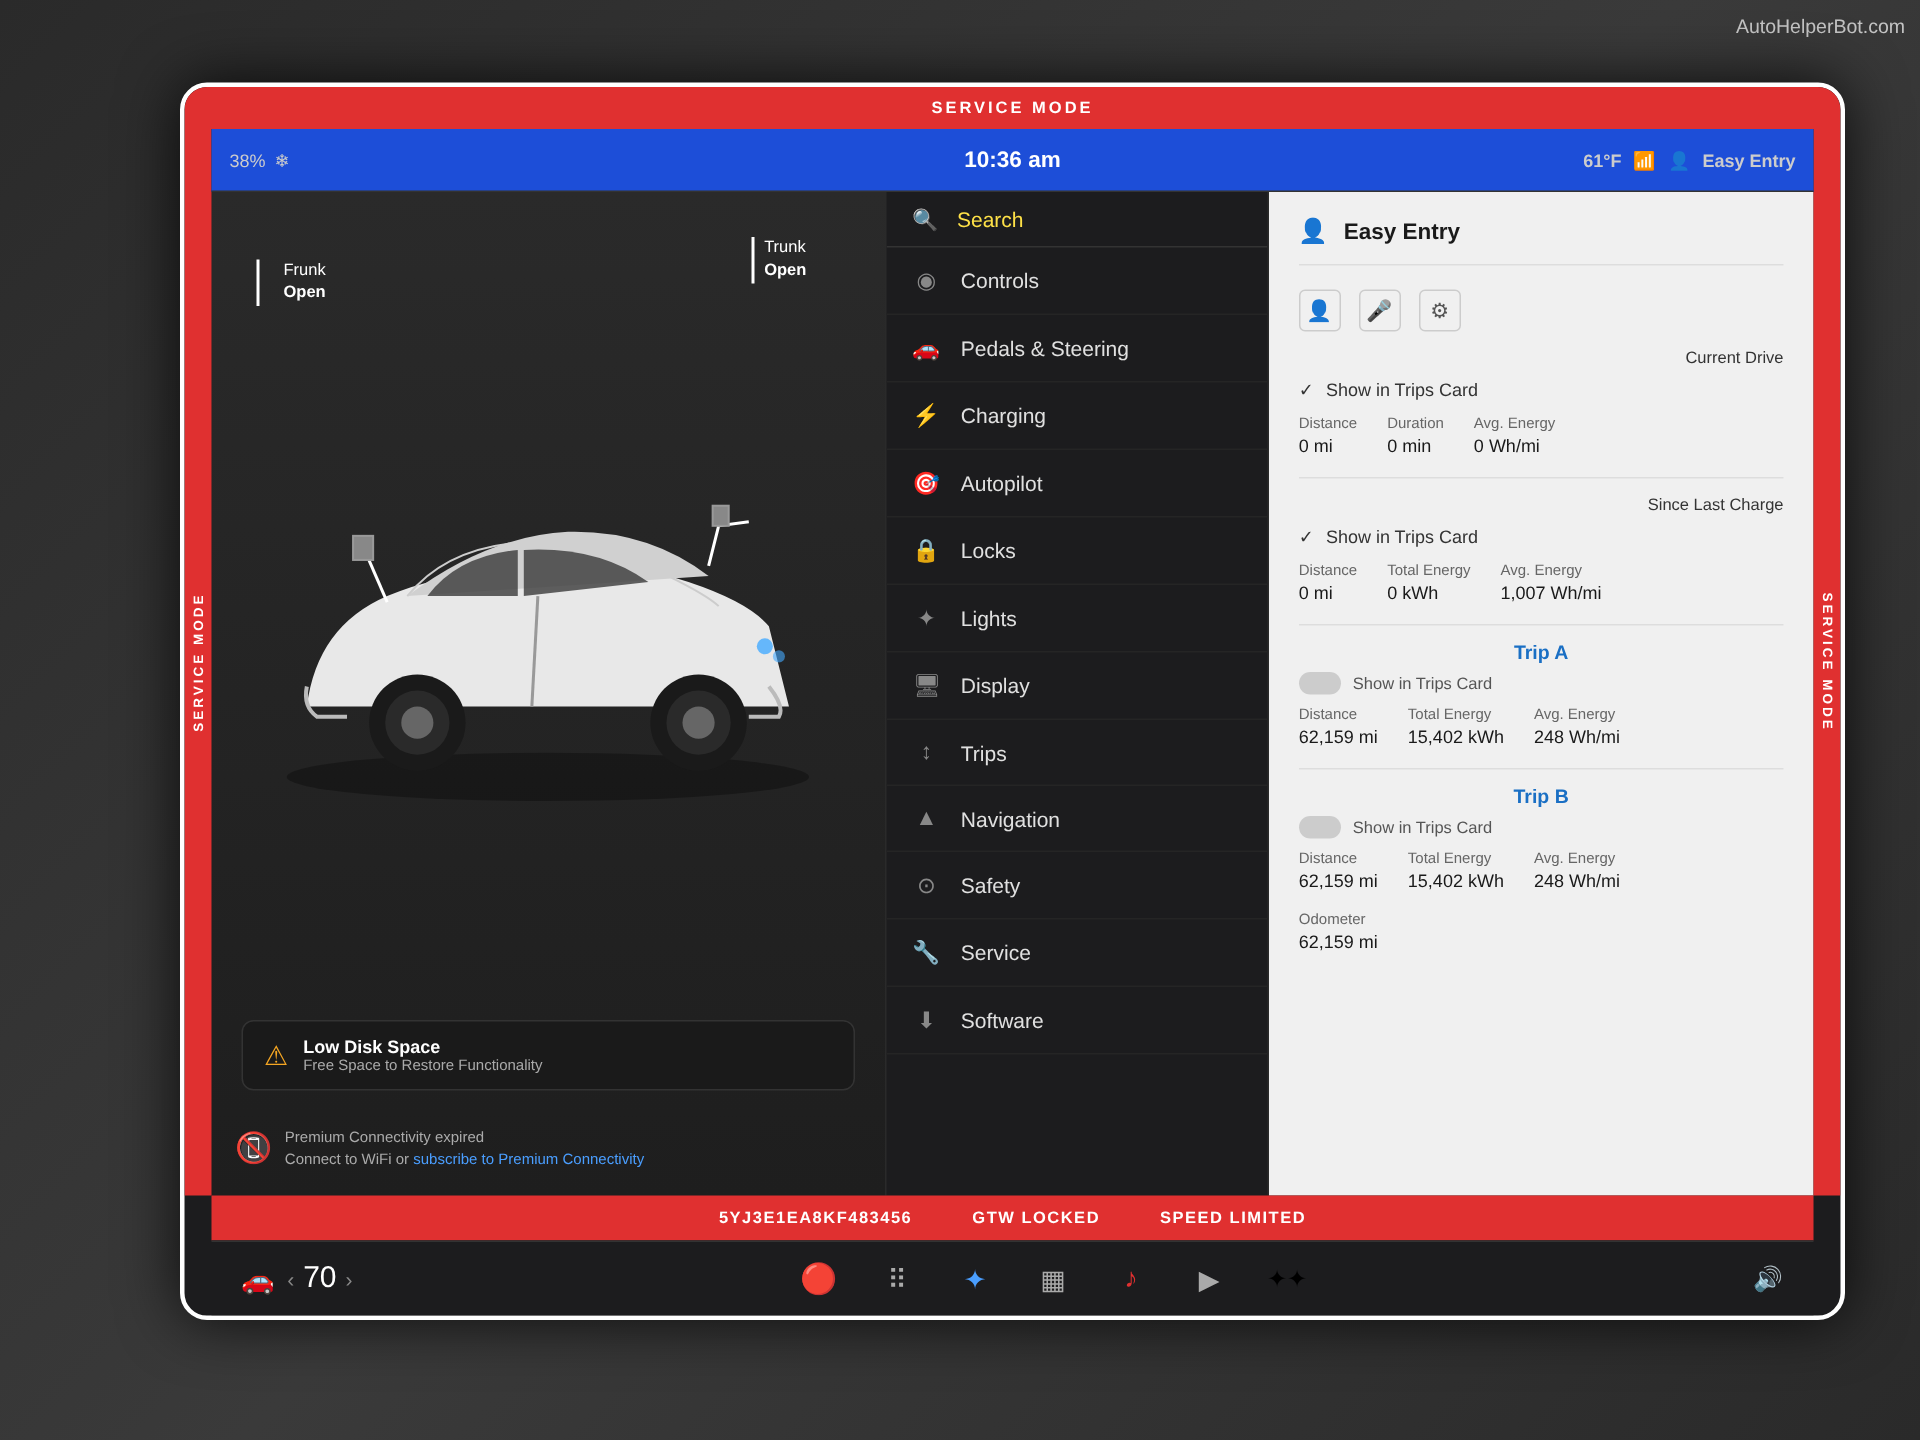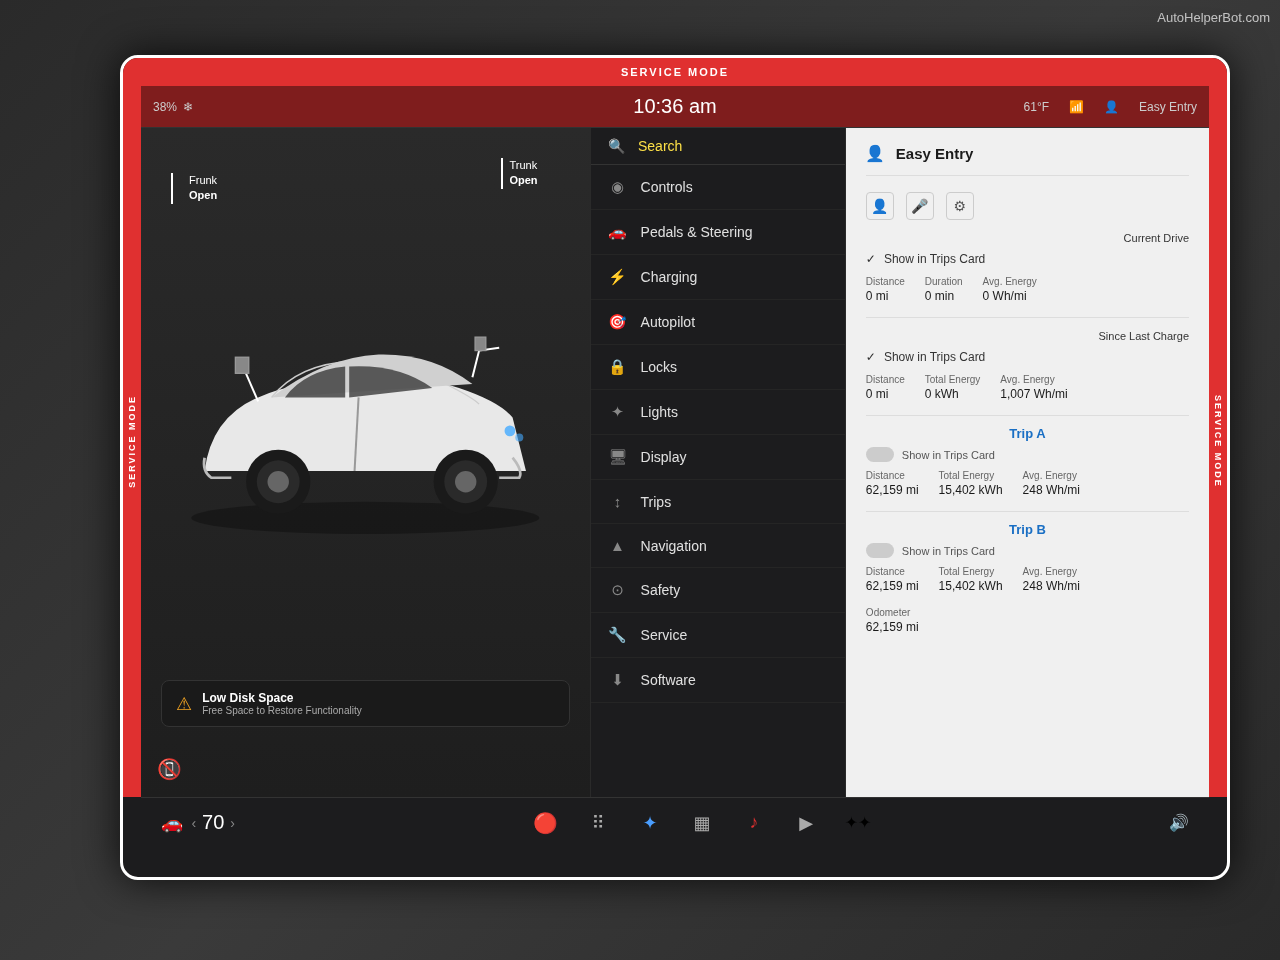--- a/index.html
+++ b/index.html
@@ -94,49 +94,50 @@
       writing-mode: vertical-rl;
     }
 
     
     .status-bar {
       position: absolute;
       top: 28px;
       left: 18px;
       right: 18px;
       height: 42px;
-      background: #7f1d1d;
+      background: #1d4ed8;
       display: flex;
       align-items: center;
       padding: 0 12px;
       z-index: 50;
       border-bottom: 1px solid #333;
     }
     .status-bar .battery-info {
       display: flex;
       align-items: center;
       gap: 6px;
       font-size: 12px;
       color: #ccc;
     }
     .status-bar .clock {
       position: absolute;
       left: 50%;
       transform: translateX(-50%);
-      font-size: 20px;
+      font-size: 15px;
       color: white;
-      font-weight: 400;
+      font-weight: 700;
     }
     .status-bar .right-icons {
       margin-left: auto;
       display: flex;
       align-items: center;
-      gap: 20px;
+      gap: 8px;
       font-size: 12px;
       color: #ccc;
+      font-weight: bold;
     }
 
     
     .main-content {
       position: absolute;
       top: 70px;
       left: 18px;
       right: 18px;
       bottom: 80px;
       display: flex;
@@ -592,20 +593,27 @@
       <div class="warning-banner">
         <span class="warning-icon">⚠</span>
         <div class="warning-text">
           <div class="title">Low Disk Space</div>
           <div class="subtitle">Free Space to Restore Functionality</div>
         </div>
       </div>
 
       <div class="connectivity-notice">
         <span class="no-signal-icon">📵</span>
+        <div class="connectivity-text">
+          <div>Premium Connectivity expired</div>
+          <div>
+            <span>Connect to WiFi or </span>
+            <a href="#">subscribe to Premium Connectivity</a>
+          </div>
+        </div>
       </div>
     </div>
 
     <div class="middle-panel">
 
       <div class="search-bar">
         <span class="search-icon">🔍</span>
         <span class="search-text">Search</span>
       </div>
 
@@ -762,20 +770,25 @@
         <div class="stat-item">
           <div class="stat-label">Odometer</div>
           <div class="stat-value">62,159 mi</div>
         </div>
       </div>
     </div>
   </div>
 
   <div class="bottom-bar">
 
+    <div class="vin-bar">
+      <span>5YJ3E1EA8KF483456</span>
+      <span>GTW LOCKED</span>
+      <span>SPEED LIMITED</span>
+    </div>
 
     <div class="taskbar">
       <div class="taskbar-left">
         <span style="color:#aaa;font-size:18px;">🚗</span>
         <div class="speed-display">
           <span class="speed-arrow">‹</span>
           <span class="speed-number">70</span>
           <span class="speed-arrows-right">›</span>
         </div>
       </div>

